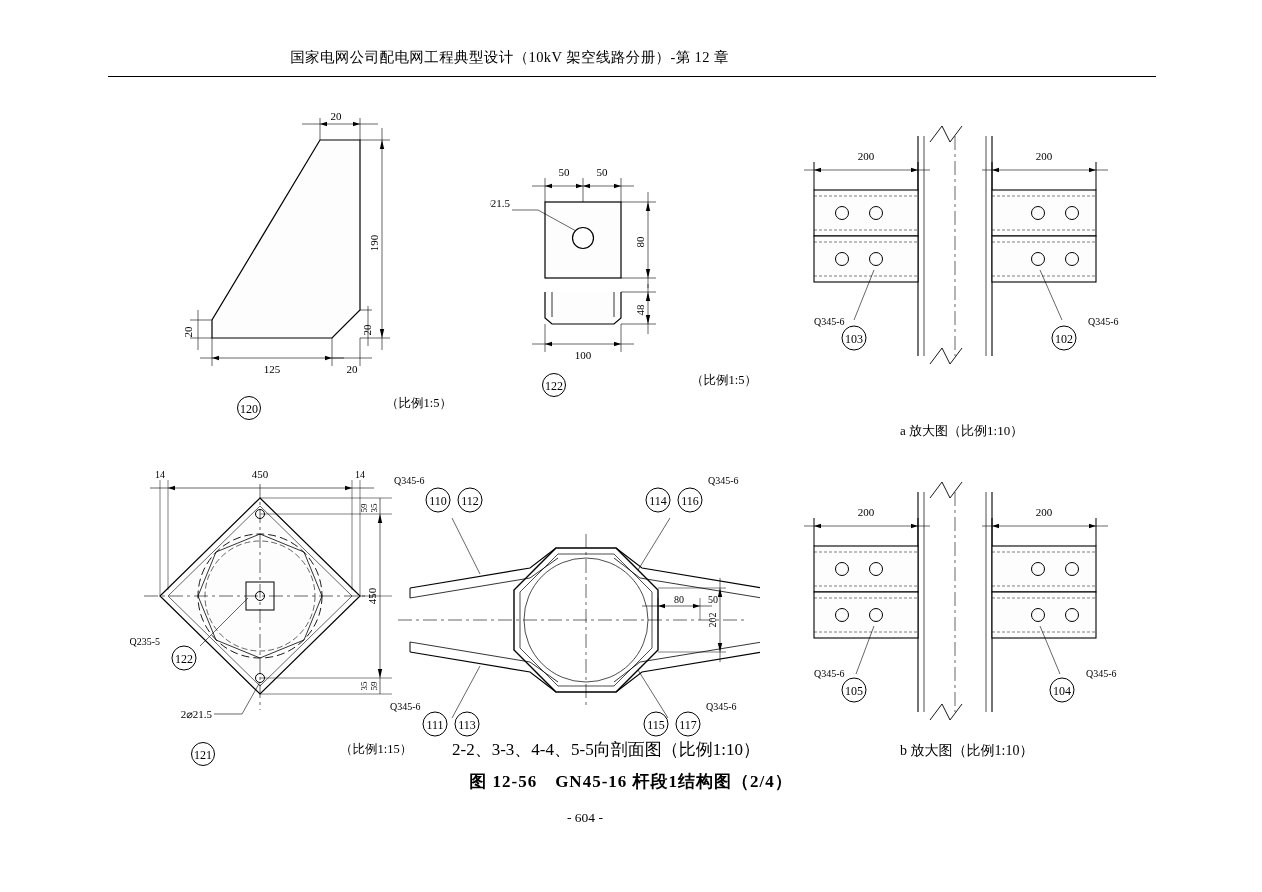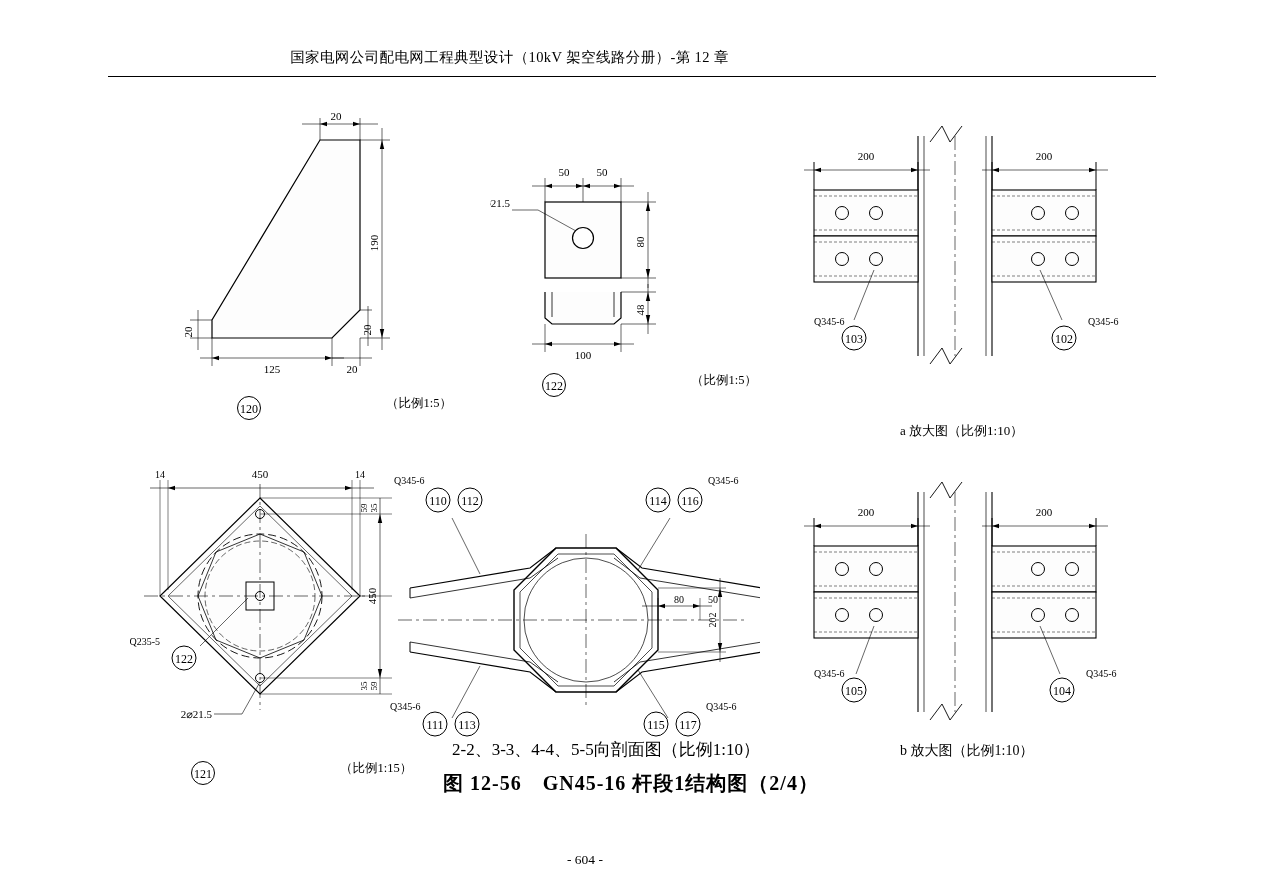--- a/index.html
+++ b/index.html
@@ -34,31 +34,30 @@
     left: 108px; top: 76px;
     width: 1048px;
     height: 0;
     border-top: 1px solid #000;
   }
   .fig-caption {
     position: absolute;
     left: 0; top: 770px;
     width: 1262px;
     text-align: center;
-    font-size: 20px;
+    font-size: 17px;
     font-weight: bold;
     letter-spacing: 1px;
   }
   .page-num {
     position: absolute;
     left: 0; top: 810px;
     width: 1170px;
     text-align: center;
     font-size: 13.5px;
-    margin-top: 42px;
   }
   svg { display: block; }
   .dwg {
     position: absolute;
   }
   text {
     font-family: "Liberation Serif", serif;
   }
   .cap {
     position: absolute;
@@ -296,21 +295,21 @@
       <text x="246" y="126" font-size="11" text-anchor="middle" transform="rotate(-90 246 126)">450</text>
       <text x="237" y="38" font-size="9" text-anchor="middle" transform="rotate(-90 237 38)">59</text>
       <text x="247" y="38" font-size="9" text-anchor="middle" transform="rotate(-90 247 38)">35</text>
       <text x="237" y="216" font-size="9" text-anchor="middle" transform="rotate(-90 237 216)">35</text>
       <text x="247" y="216" font-size="9" text-anchor="middle" transform="rotate(-90 247 216)">59</text>
       <text x="30" y="175" font-size="10" text-anchor="end">Q235-5</text>
       <text x="54" y="192.5" font-size="12" text-anchor="middle">122</text>
       <text x="82" y="248" font-size="11" text-anchor="end">2⌀21.5</text>
     </svg>
   </div>
-  <div class="cap" style="left:190px; top:761px;">
+  <div class="cap" style="left:190px; top:742px;">
     <svg width="150" height="24" viewBox="0 0 150 24" style="display:inline-block;vertical-align:middle;">
       <circle cx="13" cy="12" r="11.5" fill="none" stroke="#000" stroke-width="1"></circle>
       <text x="13" y="16.5" font-size="12" text-anchor="middle">121</text>
     </svg><span style="position:relative; top:-4px;margin-top:36px;">（比例1:15）</span>
   </div>
 
   <div class="dwg" style="left:380px; top:470px;">
     <svg width="380" height="270" viewBox="0 0 380 270">
       <g fill="none" stroke="#000">
 

